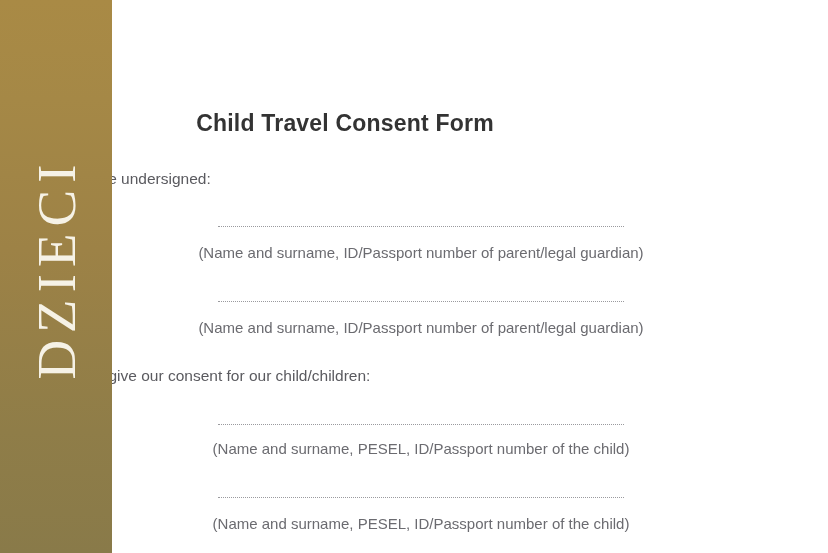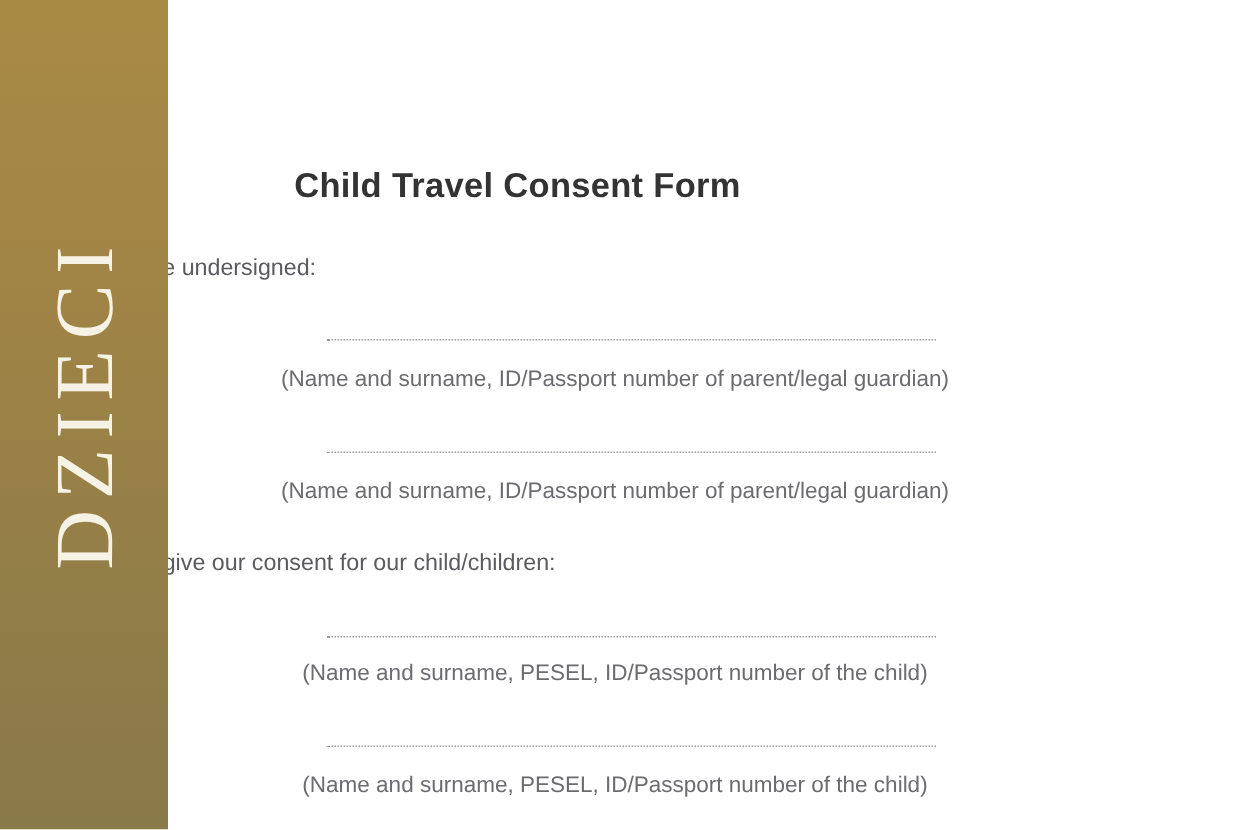--- a/index.html
+++ b/index.html
@@ -100,21 +100,21 @@
     height: 0;
     border-top: 1px dotted #9a9a9e;
   }
   #rule-1 { top: 226px; }
   #rule-2 { top: 301px; }
   #rule-3 { top: 424px; }
   #rule-4 { top: 497px; }
 
   .rule-caption {
     position: absolute;
-    left: 107px;
+    left: 118px;
     width: 606px;
     text-align: center;
     font-size: 15px;
     color: #6b6b70;
     white-space: nowrap;
   }
   #cap-1 { top: 244px; }
   #cap-2 { top: 319px; }
   #cap-3 { top: 440px; }
   #cap-4 { top: 515px; }

